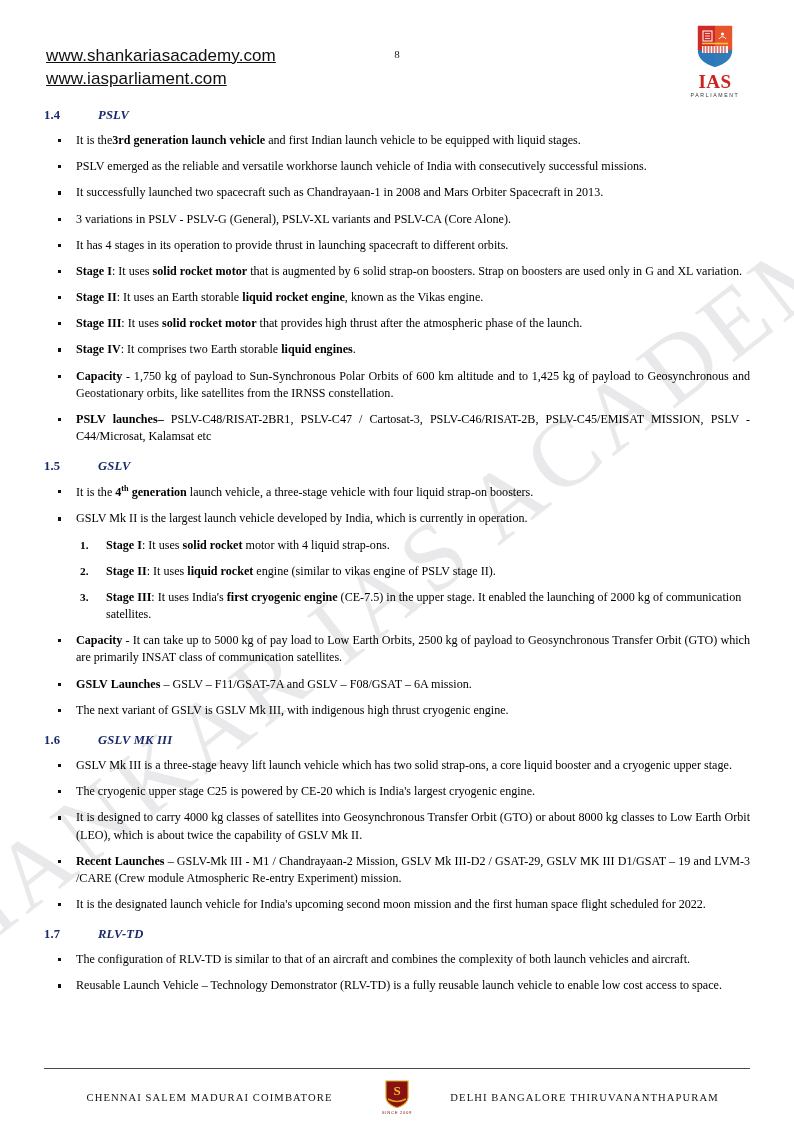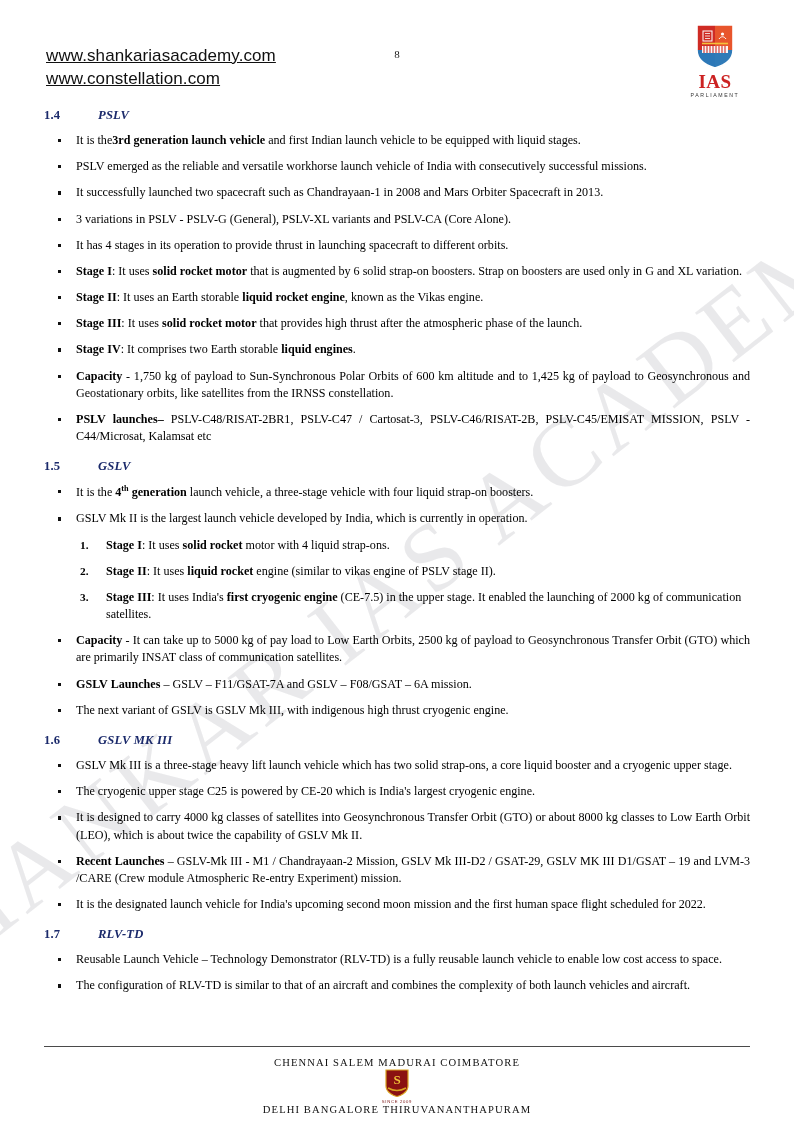--- a/index.html
+++ b/index.html
@@ -204,21 +204,20 @@
     box-sizing: border-box;
   }
   .footer-rule {
     border-top: 1.6px solid #4a4a4a;
     margin-bottom: 10px;
   }
   .footer-row {
     display: flex;
     align-items: center;
     justify-content: space-between;
-    flex-direction: column;
   }
   .footer-cities {
     flex: 1;
     text-align: center;
     font-family: "Liberation Serif", "DejaVu Serif", serif;
     font-size: 10.6px;
     letter-spacing: 1.1px;
     color: #111111;
     white-space: nowrap;
   }
@@ -244,21 +243,21 @@
   <div class="watermark">
     <div class="watermark-text">SHANKAR IAS ACADEMY</div>
   </div>
 
   <div class="content">
 
     <div class="header">
 
       <div class="header-links">
         <a class="header-link" href="#">www.shankariasacademy.com</a>
-        <a class="header-link" href="#">www.constellation.com</a>
+        <a class="header-link" href="#">www.iasparliament.com</a>
       </div>
 
       <div class="page-number">8</div>
 
       <div class="logo-block">
         <svg class="logo-shield" viewBox="0 0 42 48">
           <path d="M3 3 H39 V28 C39 39 28 44 21 46 C14 44 3 39 3 28 Z" fill="#cf2b24"></path>
           <path d="M21 3 H39 V28 C39 39 28 44 21 46 Z" fill="#e8552c"></path>
           <path d="M3 28 C3 39 14 44 21 46 C28 44 39 39 39 28 Z" fill="#1f7fc4" opacity="0.92"></path>
           <path d="M3 3 H39 V28 C39 39 28 44 21 46 C14 44 3 39 3 28 Z" fill="none" stroke="#ffffff" stroke-width="1.6"></path>
@@ -351,22 +350,22 @@
           <li class="bullet">It is the designated launch vehicle for India's upcoming second moon mission and the first human space flight scheduled for 2022.</li>
         </ul>
       </div>
 
       <div class="section">
         <div class="section-heading">
           <span class="section-num">1.7</span>
           <span class="section-title">RLV-TD</span>
         </div>
         <ul class="bullets">
+          <li class="bullet">The configuration of RLV-TD is similar to that of an aircraft and combines the complexity of both launch vehicles and aircraft.</li>
           <li class="bullet">Reusable Launch Vehicle – Technology Demonstrator (RLV-TD) is a fully reusable launch vehicle to enable low cost access to space.</li>
-          <li class="bullet">The configuration of RLV-TD is similar to that of an aircraft and combines the complexity of both launch vehicles and aircraft.</li>
         </ul>
       </div>
 
     </div>
   </div>
 
   <div class="footer">
     <div class="footer-rule"></div>
     <div class="footer-row">
       <div class="footer-cities">CHENNAI SALEM MADURAI COIMBATORE</div>

